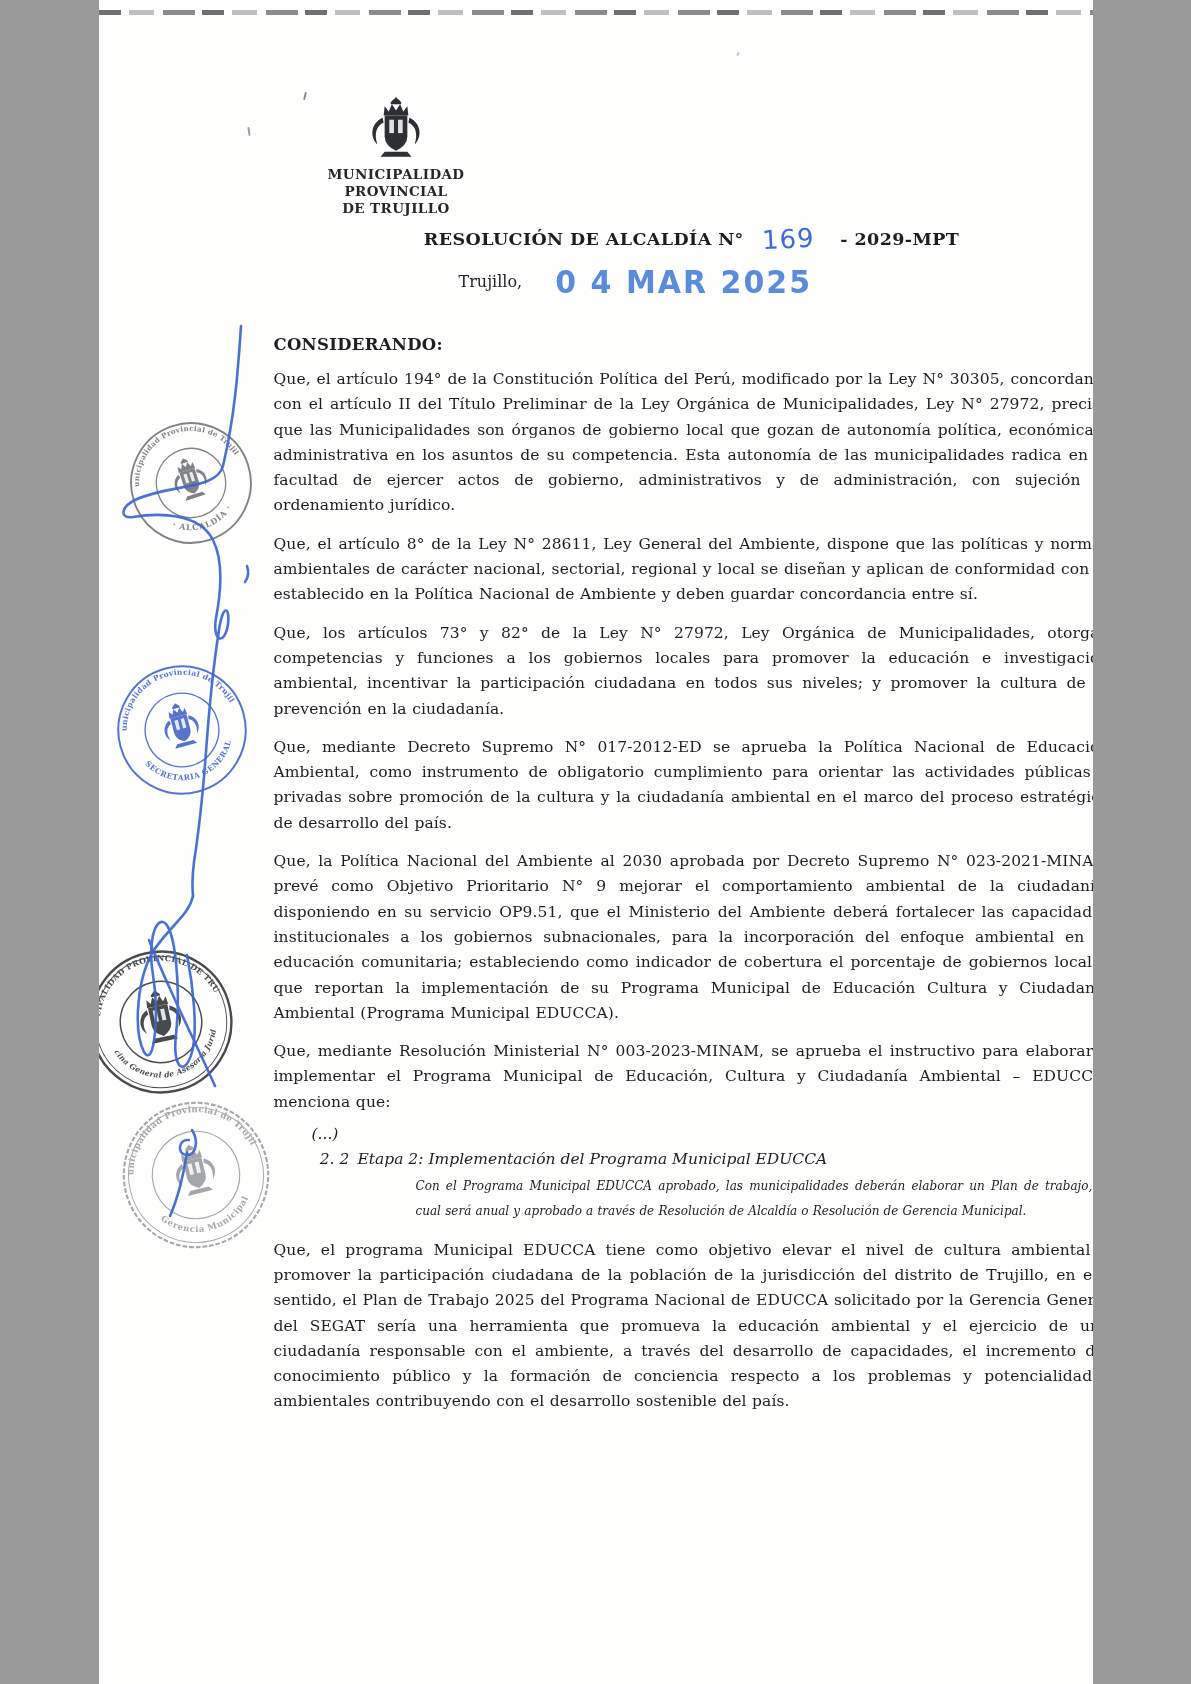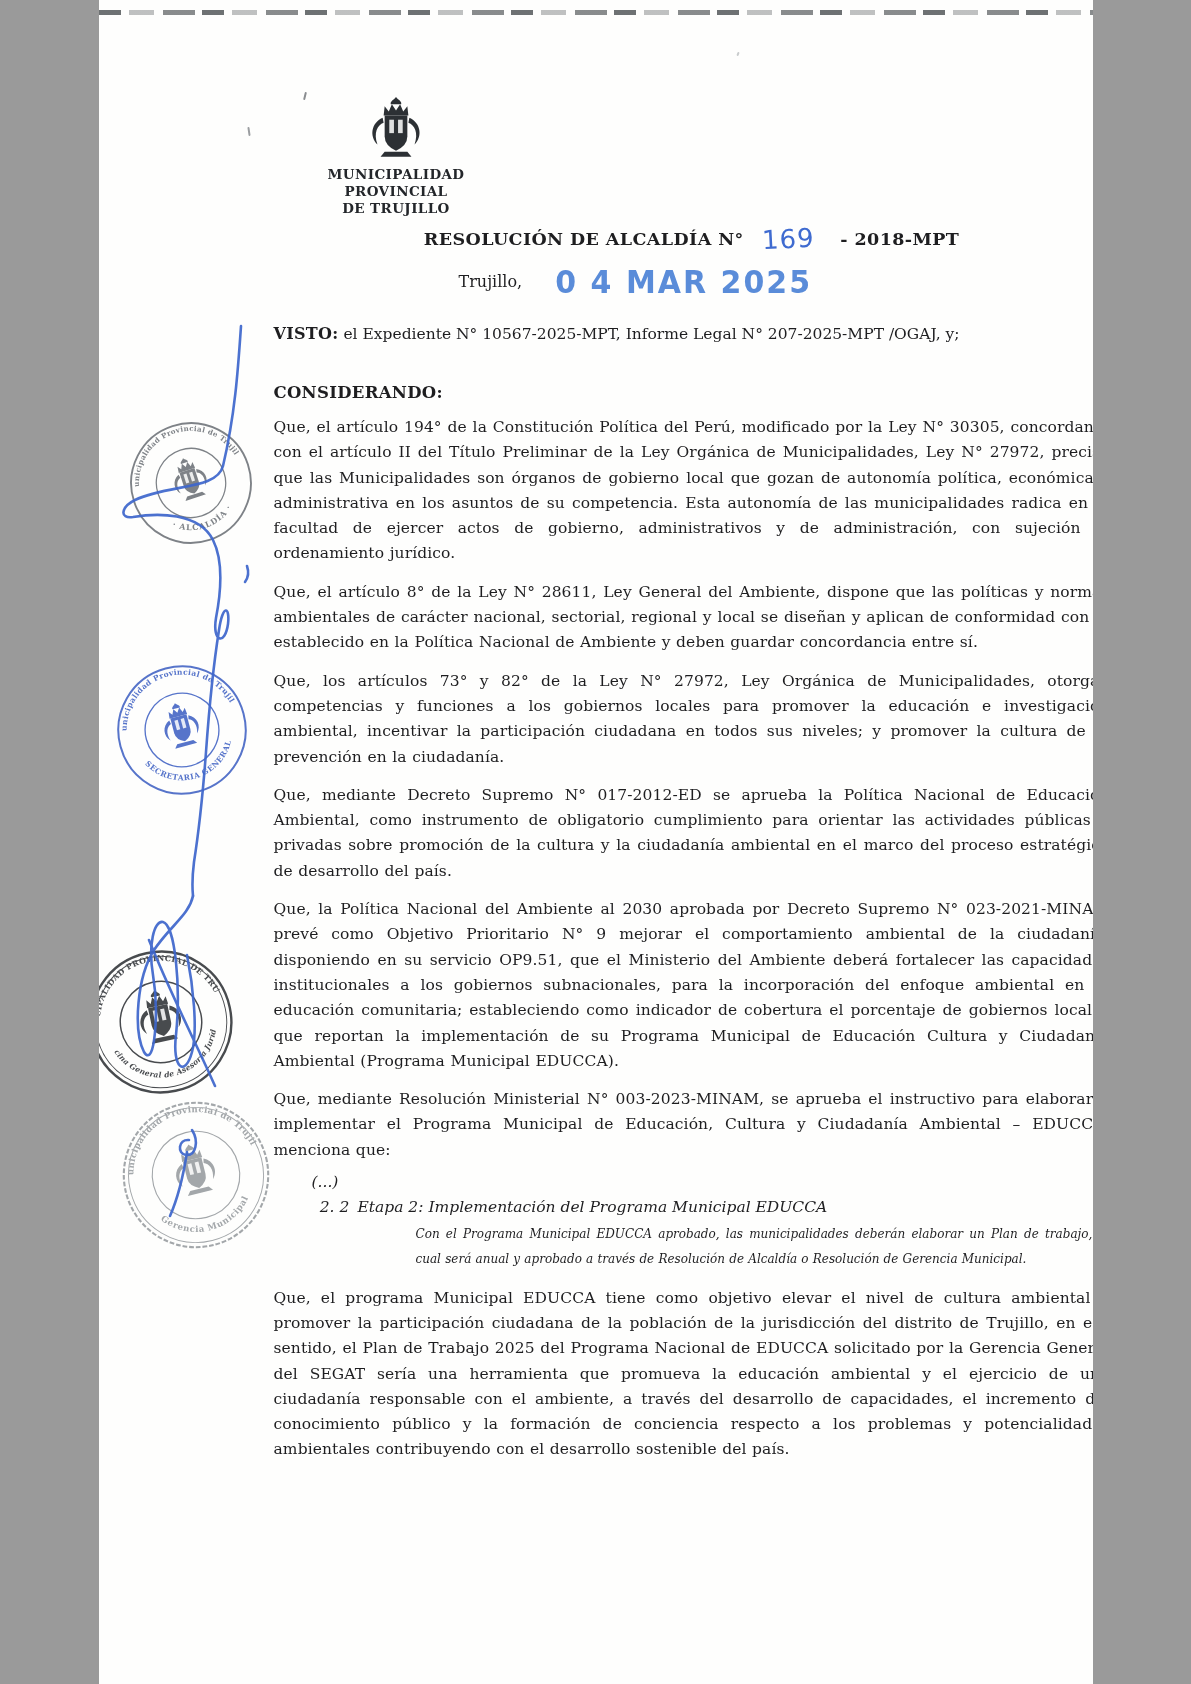--- a/index.html
+++ b/index.html
@@ -99,31 +99,28 @@
   <div class="header">
     <svg class="coa" width="64" height="66" viewBox="0 0 60 64" style="color:#2c3034">
       <use href="#coa"></use>
     </svg>
     <div class="org">MUNICIPALIDAD PROVINCIAL</div>
     <div class="org">DE TRUJILLO</div>
   </div>
 
   <div class="flow">
     <div class="title-line">
-      <span>RESOLUCIÓN DE ALCALDÍA N°</span><span class="res-num" style="color: rgb(63, 107, 208);">169</span><span>- 2018-MPT</span>
+      <span>RESOLUCIÓN DE ALCALDÍA N°</span><span class="res-num" style="color: rgb(63, 107, 208);">169</span><span>- 2029-MPT</span>
     </div>
 
     <div class="date-line">
       <span>Trujillo,</span>
       <span class="date-stamp" style="color: rgb(77, 131, 214);">0 4 MAR 2025</span>
     </div>
 
-    <div class="visto">
-      <b>VISTO:</b><span> el Expediente N° 10567-2025-MPT, Informe Legal N° 207-2025-MPT /OGAJ, y;</span>
-    </div>
 
     <div class="heading">CONSIDERANDO:</div>
 
     <p class="body">Que, el artículo 194° de la Constitución Política del Perú, modificado por la Ley N° 30305, concordante con el artículo II del Título Preliminar de la Ley Orgánica de Municipalidades, Ley N° 27972, precisa que las Municipalidades son órganos de gobierno local que gozan de autonomía política, económica y administrativa en los asuntos de su competencia. Esta autonomía de las municipalidades radica en la facultad de ejercer actos de gobierno, administrativos y de administración, con sujeción al ordenamiento jurídico.</p>
     <p class="body">Que, el artículo 8° de la Ley N° 28611, Ley General del Ambiente, dispone que las políticas y normas ambientales de carácter nacional, sectorial, regional y local se diseñan y aplican de conformidad con lo establecido en la Política Nacional de Ambiente y deben guardar concordancia entre sí.</p>
     <p class="body">Que, los artículos 73° y 82° de la Ley N° 27972, Ley Orgánica de Municipalidades, otorgan competencias y funciones a los gobiernos locales para promover la educación e investigación ambiental, incentivar la participación ciudadana en todos sus niveles; y promover la cultura de la prevención en la ciudadanía.</p>
     <p class="body">Que, mediante Decreto Supremo N° 017-2012-ED se aprueba la Política Nacional de Educación Ambiental, como instrumento de obligatorio cumplimiento para orientar las actividades públicas y privadas sobre promoción de la cultura y la ciudadanía ambiental en el marco del proceso estratégico de desarrollo del país.</p>
     <p class="body">Que, la Política Nacional del Ambiente al 2030 aprobada por Decreto Supremo N° 023-2021-MINAM prevé como Objetivo Prioritario N° 9 mejorar el comportamiento ambiental de la ciudadanía, disponiendo en su servicio OP9.51, que el Ministerio del Ambiente deberá fortalecer las capacidades institucionales a los gobiernos subnacionales, para la incorporación del enfoque ambiental en la educación comunitaria; estableciendo como indicador de cobertura el porcentaje de gobiernos locales que reportan la implementación de su Programa Municipal de Educación Cultura y Ciudadanía Ambiental (Programa Municipal EDUCCA).</p>
     <p class="body">Que, mediante Resolución Ministerial N° 003-2023-MINAM, se aprueba el instructivo para elaborar e implementar el Programa Municipal de Educación, Cultura y Ciudadanía Ambiental – EDUCCA, menciona que:</p>
 

